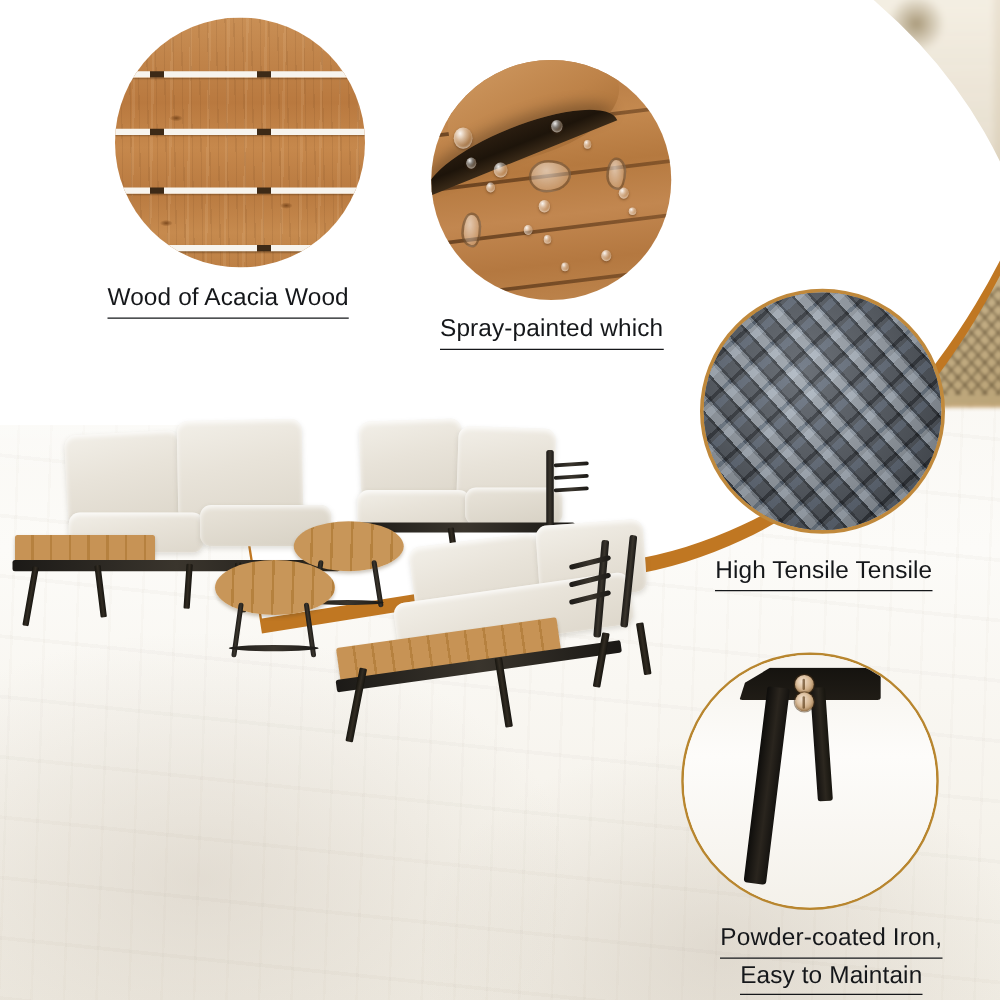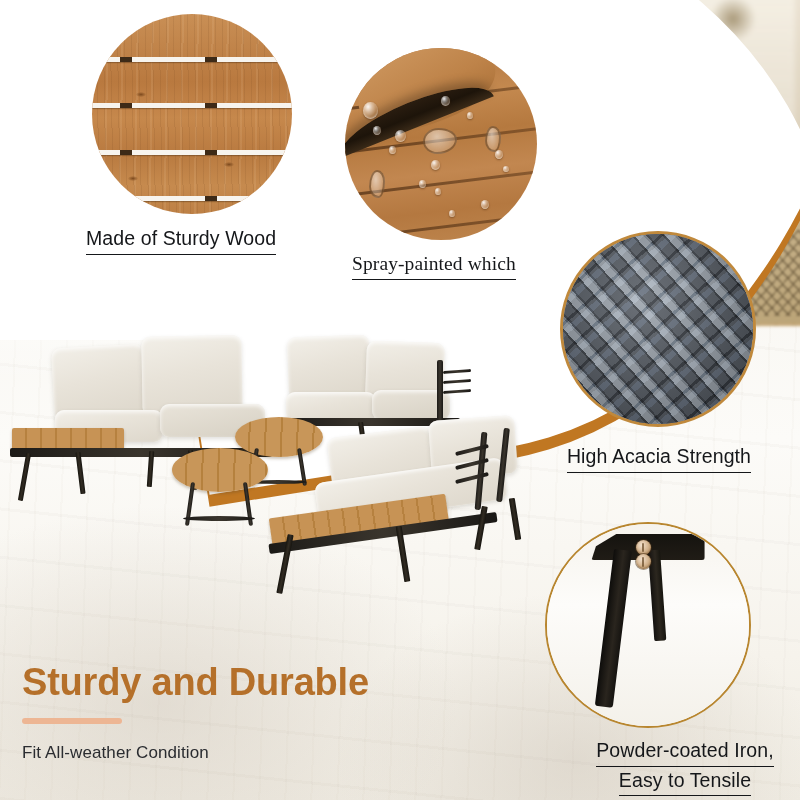--- a/index.html
+++ b/index.html
@@ -279,23 +279,23 @@
   }
   .label .ln{
     display:block;
     border-bottom:1.6px solid #15171a;
     padding-bottom:1px;
     width:max-content;
   }
   .label.ctr .ln{ margin-left:auto; margin-right:auto; }
 
   .lbl-acacia{ left:86px; top:225px; }
-  .lbl-water { left:352px; top:250px; text-align:center;font-family:Liberation Serif, serif; }
+  .lbl-water { left:352px; top:250px; text-align:center; }
   .lbl-rattan{ left:553px; top:443px; text-align:center; width:212px; }
-  .lbl-iron  { left:577px; top:737px; text-align:center; width:216px; }
+  .lbl-iron  { left:557px; top:737px; text-align:center; width:216px; }
 
   
   .headline-block{ position:absolute; left:22px; top:662px; }
   .headline{
     font-size:38px;
     font-weight:bold;
     color:#B5702A;
     letter-spacing:-.2px;
     line-height:1.08;
     white-space:nowrap;
@@ -442,35 +442,30 @@
   <div class="circle c-iron">
     <div class="iron-bgtint"></div>
     <div class="leg-bracket"></div>
     <div class="leg-main"></div>
     <div class="leg-second"></div>
     <div class="screw" style="left:44%; top:8%;"></div>
     <div class="screw" style="left:44%; top:15%;"></div>
   </div>
 
   <div class="label lbl-acacia">
-    <span class="ln">Made of Sturdy Wood</span>
+    <span class="ln">Wood of Acacia Wood</span>
   </div>
 
   <div class="label lbl-water ctr">
     <span class="ln">Spray-painted which</span>
   </div>
 
   <div class="label lbl-rattan ctr">
-    <span class="ln">High Acacia Strength</span>
+    <span class="ln">High Tensile Tensile</span>
   </div>
 
   <div class="label lbl-iron ctr">
     <span class="ln">Powder-coated Iron,</span>
-    <span class="ln">Easy to Tensile</span>
-  </div>
-
-  <div class="headline-block">
-    <div class="headline">Sturdy and Durable</div>
-    <div class="rule"></div>
-    <div class="subline">Fit All-weather Condition</div>
-  </div>
+    <span class="ln">Easy to Maintain</span>
+  </div>
+
 
 </div>
 
 </body></html>

